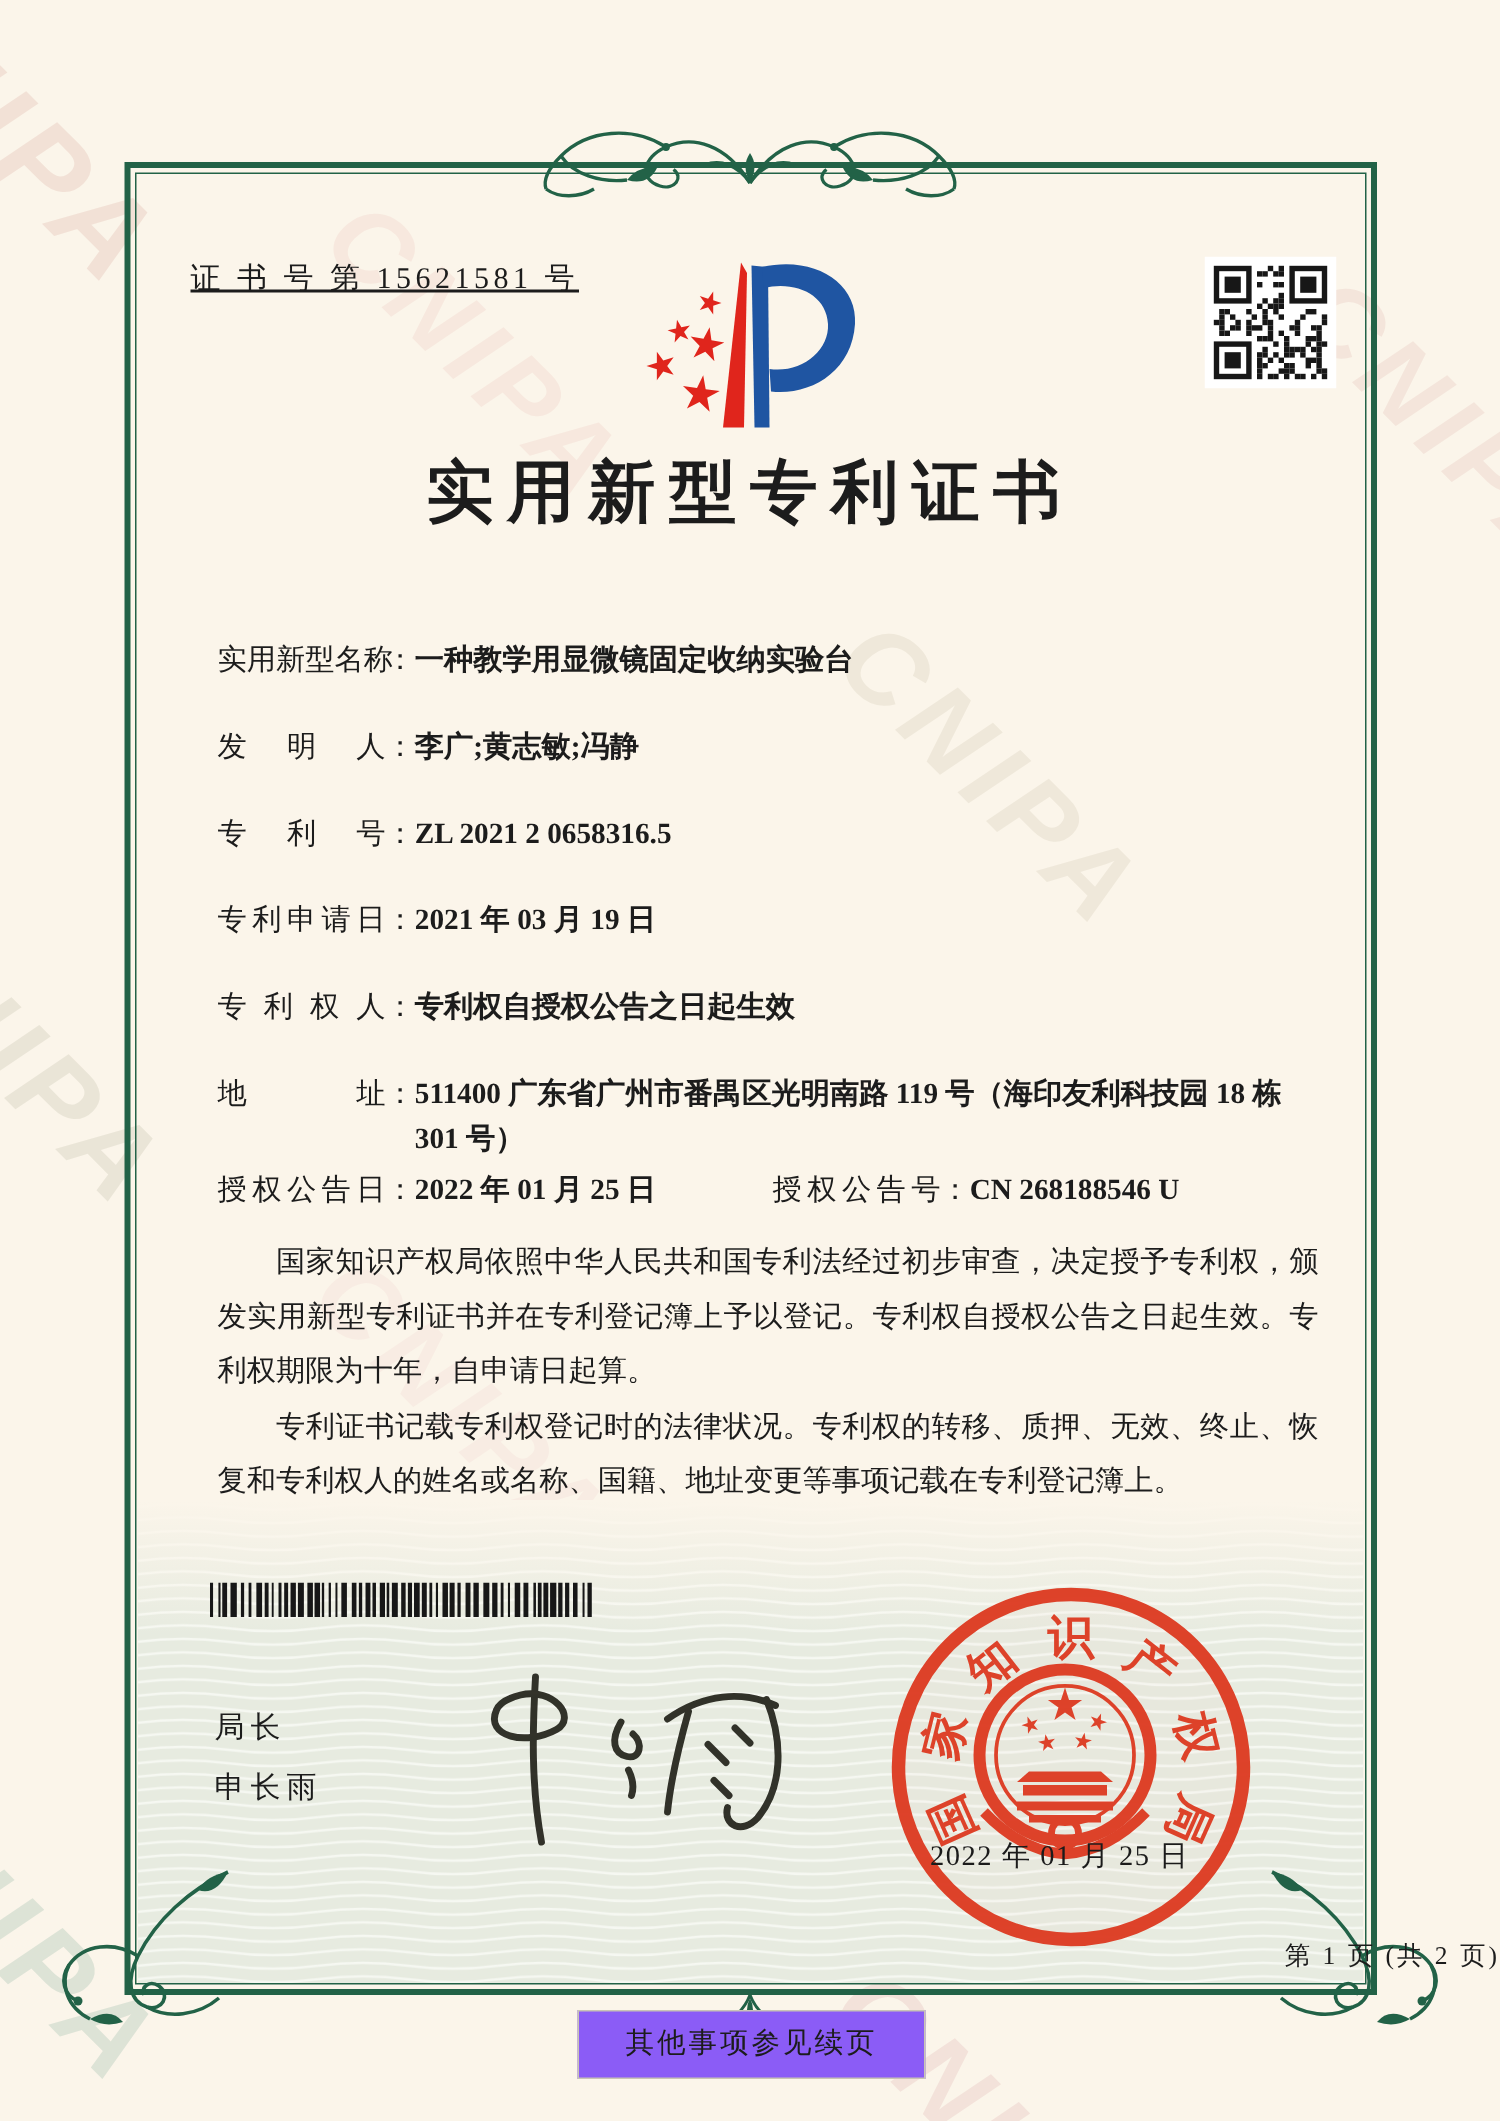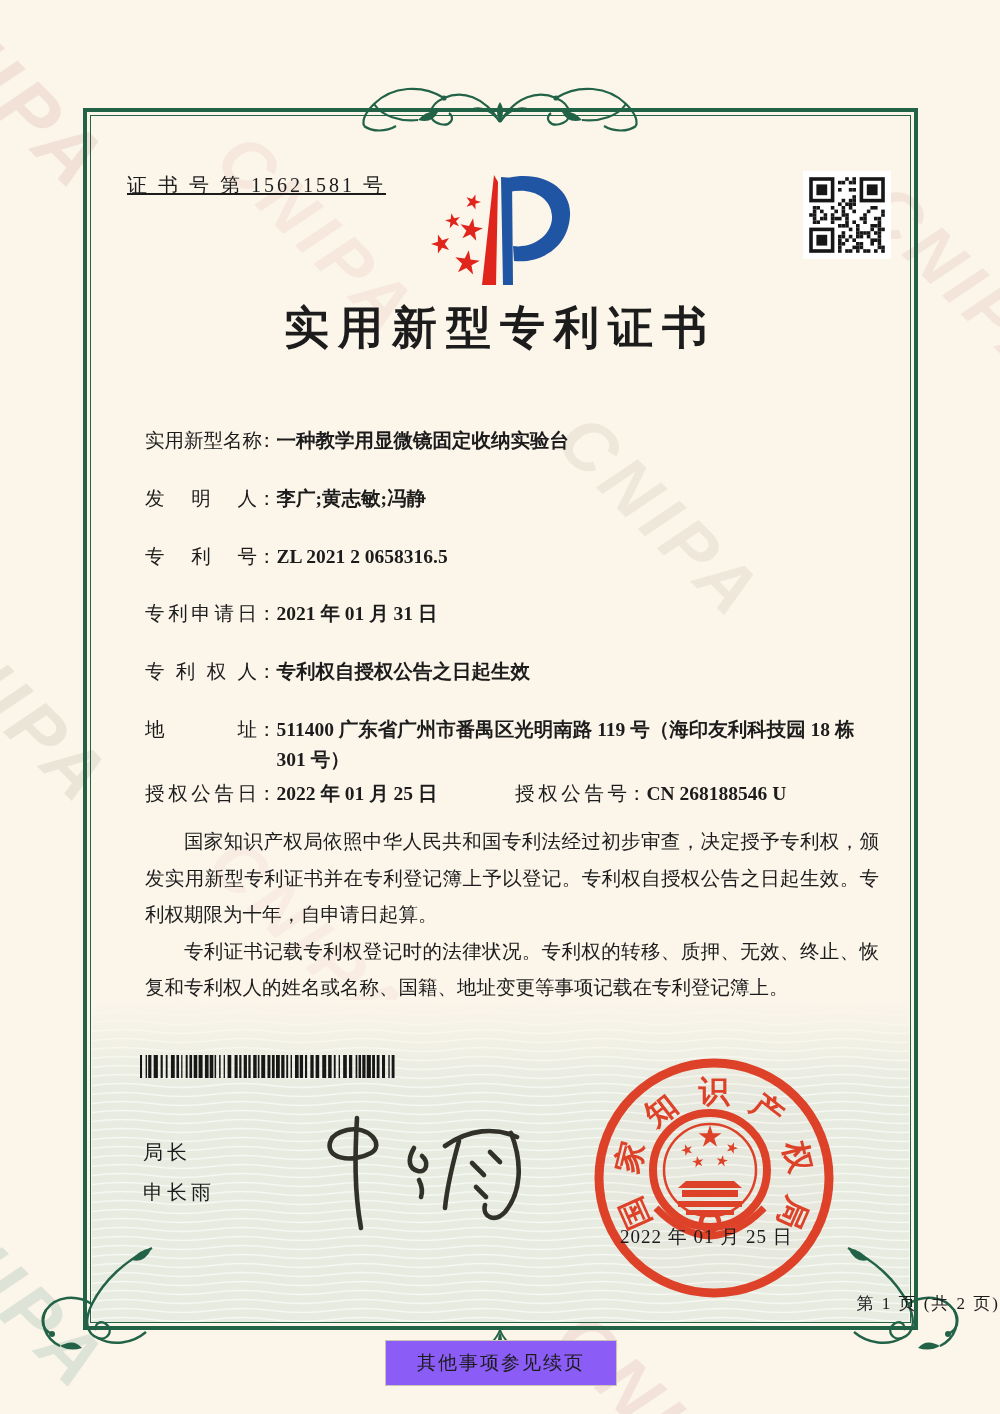--- a/index.html
+++ b/index.html
@@ -327,21 +327,21 @@
         <span>号</span>
       </span><span class="sep">：</span><span class="val">ZL 2021 2 0658316.5</span>
   </div>
   <div class="row r3">
     <span class="lbl">
         <span>专</span>
         <span>利</span>
         <span>申</span>
         <span>请</span>
         <span>日</span>
-      </span><span class="sep">：</span><span class="val">2021 年 01 月 31 日</span>
+      </span><span class="sep">：</span><span class="val">2021 年 03 月 19 日</span>
   </div>
   <div class="row r4">
     <span class="lbl">
         <span>专</span>
         <span>利</span>
         <span>权</span>
         <span>人</span>
       </span><span class="sep">：</span><span class="val">专利权自授权公告之日起生效</span>
   </div>
   <div class="row r5">

